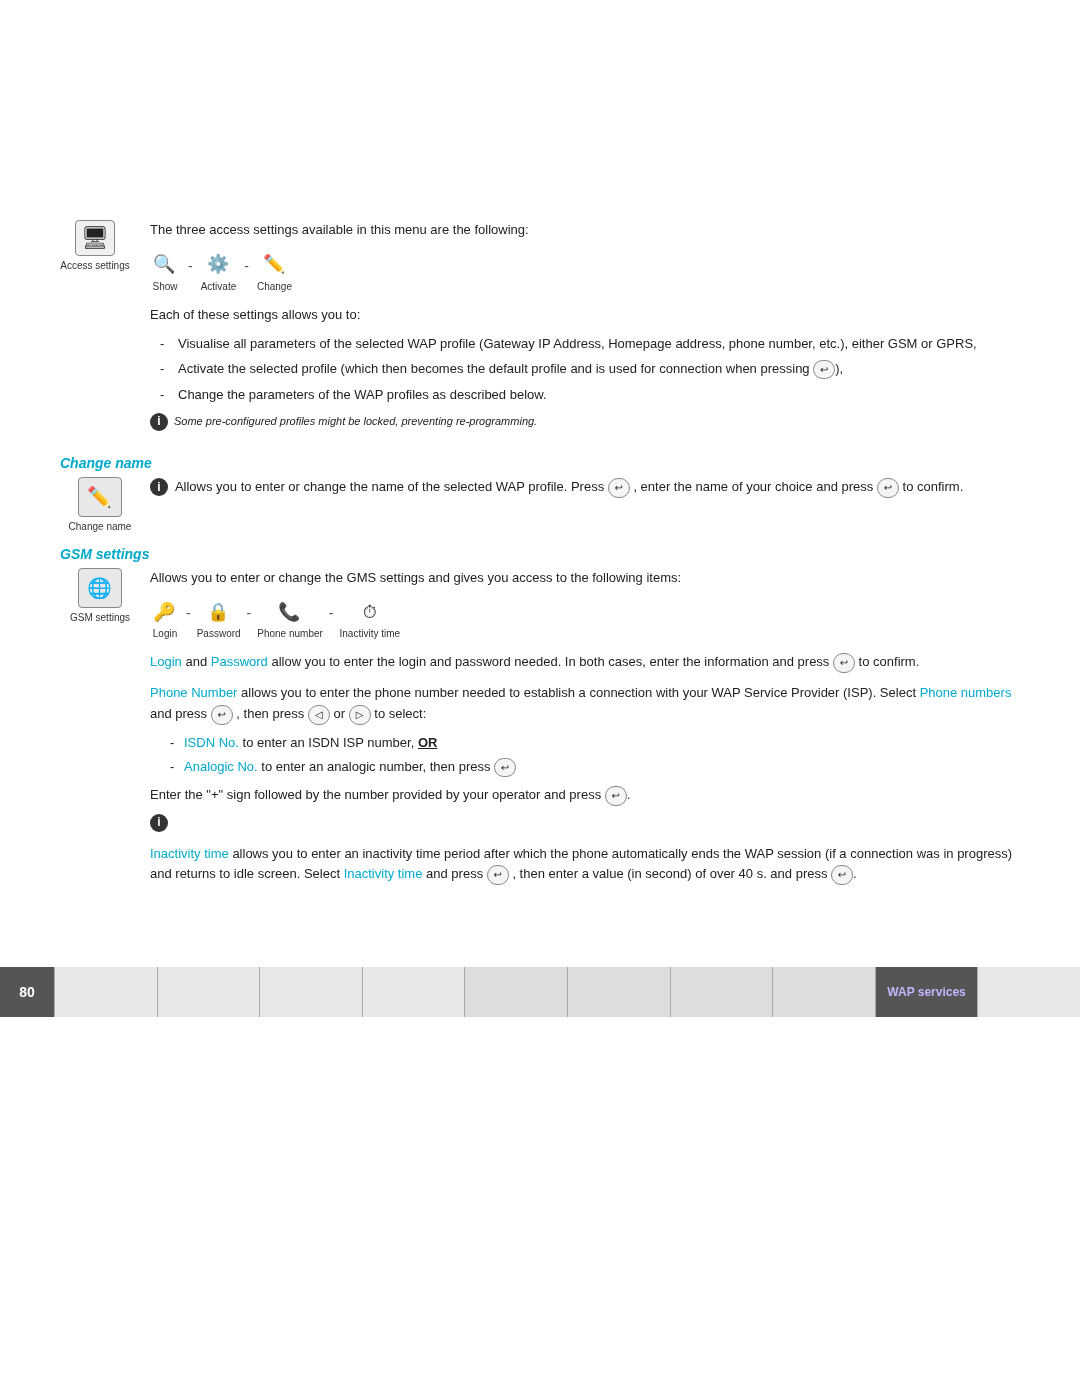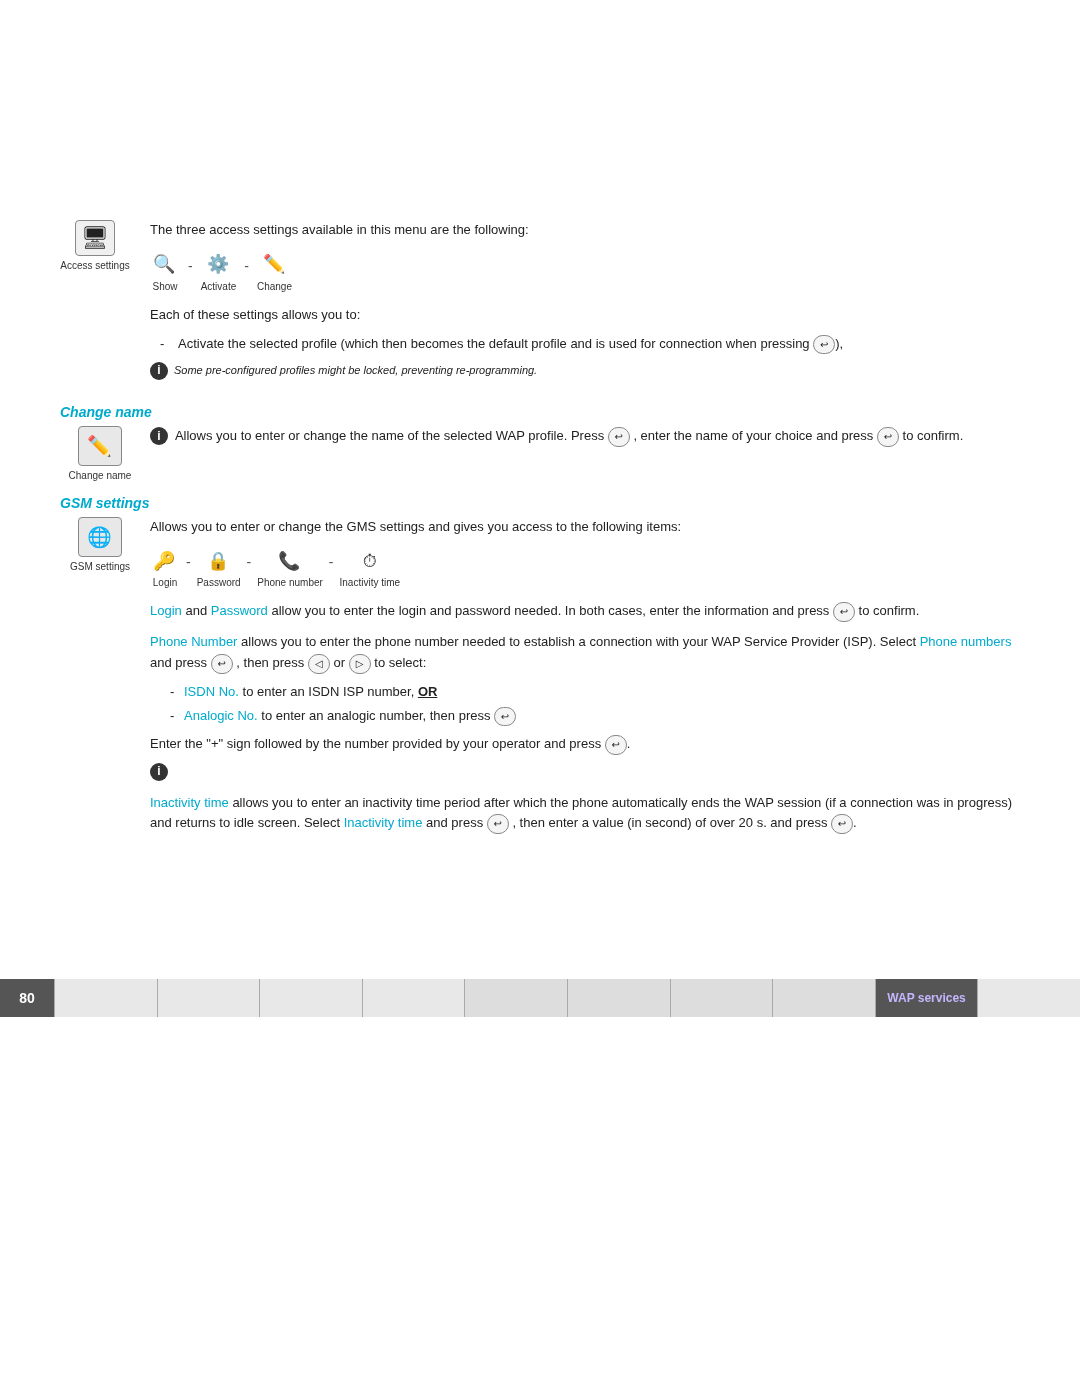--- a/index.html
+++ b/index.html
@@ -216,21 +216,21 @@
       gap: 6px;
       flex-wrap: wrap;
     }
 
     
     .bottom-nav {
       position: absolute;
       bottom: 380px;
       left: 0;
       right: 0;
-      height: 38px;
+      height: 50px;
       display: flex;
       align-items: stretch;
     }
 
     .nav-page-num {
       background: #555;
       color: #fff;
       font-size: 14px;
       font-weight: bold;
       display: flex;
@@ -311,21 +311,23 @@
         <span class="dash-sep">-</span>
         <div class="icon-with-label">
           <div class="small-icon">✏️</div>
           <span class="small-label">Change</span>
         </div>
       </div>
 
       <p>Each of these settings allows you to:</p>
 
       <ul class="bullet-list">
+        <li>Visualise all parameters of the selected WAP profile (Gateway IP Address, Homepage address, phone number, etc.), either GSM or GPRS,</li>
         <li>Activate the selected profile (which then becomes the default profile and is used for connection when pressing <span class="kbd">↩</span>),</li>
+        <li>Change the parameters of the WAP profiles as described below.</li>
       </ul>
 
       <div class="note-block">
         <div class="info-circle">i</div>
         <span class="note-text">Some pre-configured profiles might be locked, preventing re-programming.</span>
       </div>
     </div>
   </div>
 
   <div>
@@ -427,21 +429,21 @@
         <div class="note-block">
           <div class="info-circle">i</div>
         </div>
 
         <p style="margin-top:12px;">
           <span class="link-text">Inactivity time</span>
           <span> allows you to enter an inactivity time period after which the phone automatically ends the WAP session (if a connection was in progress) and returns to idle screen. Select </span>
           <span class="link-text">Inactivity time</span>
           <span> and press </span>
           <span class="kbd">↩</span>
-          <span>, then enter a value (in second) of over 20 s. and press </span>
+          <span>, then enter a value (in second) of over 40 s. and press </span>
           <span class="kbd">↩</span>.
         </p>
 
       </div>
     </div>
   </div>
 
 </div>
 
 <div class="bottom-nav">

